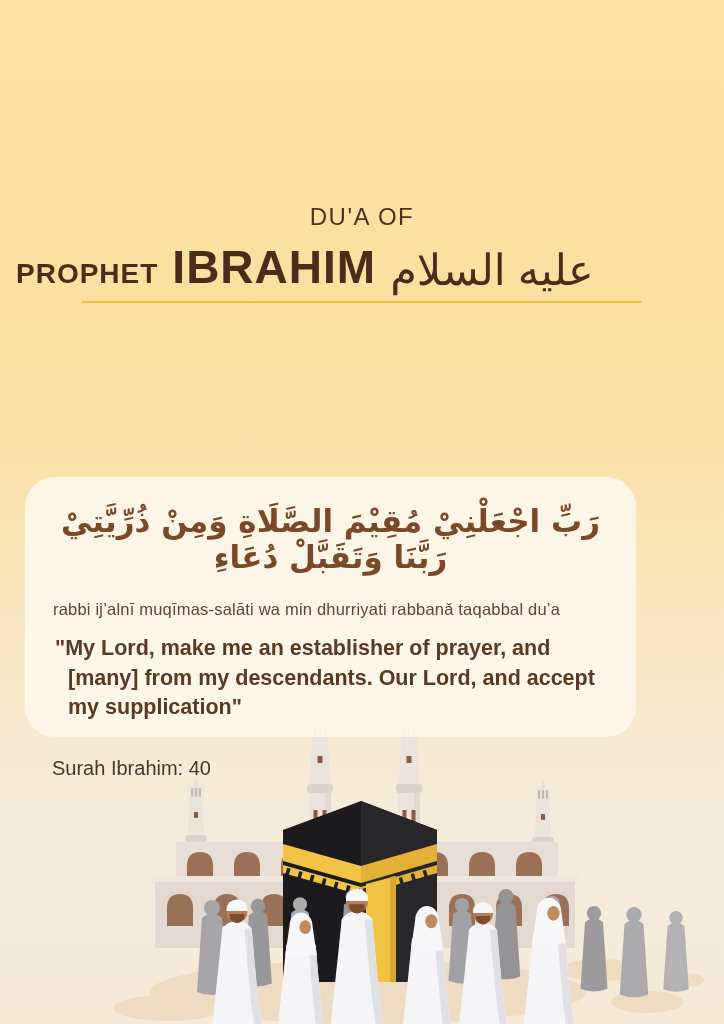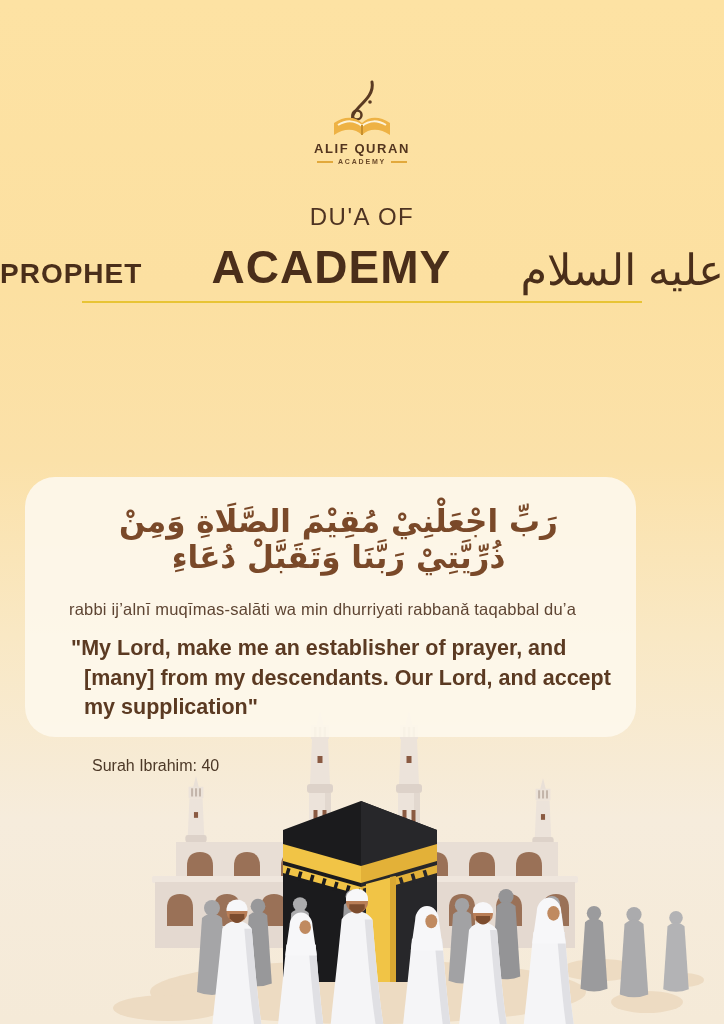--- a/index.html
+++ b/index.html
@@ -13,76 +13,56 @@
     background:linear-gradient(180deg,#fde2a3 0%,#fce0a1 28%,#fbe1a9 45%,#f9e8c4 62%,#f6ecdc 80%,#f5ead8 100%);
   }
   
   .logo { position:absolute; top:80px; left:0; right:0; display:flex; flex-direction:column; align-items:center; z-index:4; }
   .logo svg { display:block; }
   .brand-name { margin-top:3px; font-size:13px; font-weight:bold; letter-spacing:1.6px; color:#53351f; }
   .brand-sub { margin-top:2px; display:flex; align-items:center; gap:5px; font-size:7px; font-weight:bold; letter-spacing:1.8px; color:#6b4a2a; }
   .brand-sub .dash { width:16px; height:2px; background:#e2a93c; }
   
   .kicker { position:absolute; top:203px; left:0; right:0; text-align:center; font-size:24px; letter-spacing:1.5px; color:#4e3322; z-index:4; }
-  .title-row { position:absolute; top:240px; left:0; right:0; display:flex; justify-content:space-between; align-items:baseline; gap:14px; color:#4a2e1a; z-index:4; }
+  .title-row { position:absolute; top:240px; left:0; right:0; display:flex; justify-content:flex-start; align-items:baseline; gap:14px; color:#4a2e1a; z-index:4;padding-left:16px; }
   .t-prophet { font-size:28px; font-weight:bold; letter-spacing:1px; }
   .t-ibrahim { font-size:46px; font-weight:bold; letter-spacing:1px; }
   .t-arabic  { font-size:43px; font-family:Liberation Sans, sans-serif; font-weight:normal; position:relative; top:2px; }
   .title-underline { position:absolute; top:301px; left:82px; width:560px; height:2px; background:#e8c435; z-index:4; }
   
   .intro { position:absolute; top:332px; left:49px; width:648px; font-size:25px; line-height:1.31; color:#5b392a; z-index:4; }
   
   .card {
     position:absolute; top:477px; left:25px; width:611px; height:260px;
-    background:rgba(253,247,235,0.92); border-radius:30px; z-index:2;padding-left:16px;
+    background:rgba(253,247,235,0.92); border-radius:30px; z-index:2;
   }
   .arabic-verse {
     margin-top:26px; text-align:center; direction:rtl;
     font-family:"DejaVu Sans", sans-serif; font-size:31px; font-weight:bold;
     color:#7a4929; padding:0 30px;
   }
   .translit { margin:25px 16px 0 28px; font-size:16.5px; color:#5e4533; letter-spacing:0.2px; }
   .translation {
     margin:15px 20px 0 30px; font-size:21.5px; font-weight:bold; color:#5b3a22;
     line-height:1.38; text-indent:-13px; padding-left:13px;
   }
-  .reference { position:absolute; top:757px; left:52px; font-size:16px; color:#4c3827; z-index:3;margin-left:40px; }
+  .reference { position:absolute; top:757px; left:52px; font-size:20px; color:#4c3827; z-index:3; }
   
   .scene { position:absolute; left:0; bottom:0; width:724px; height:312px; z-index:1; }
 </style>
 </head>
 <body>
 
 <div class="poster">
 
-  <div class="logo">
-    <svg width="72" height="58" viewBox="0 0 72 58">
-      <g>
-        <path d="M46,2 C48,12 41,19 33,27 C27,33 25,37 27,41" stroke="#5a3a22" stroke-width="3" fill="none" stroke-linecap="round"></path>
-        <circle cx="31" cy="35" r="4.5" stroke="#5a3a22" stroke-width="2.5" fill="none"></circle>
-        <circle cx="44" cy="22" r="1.8" fill="#5a3a22"></circle>
-      </g>
-      <g>
-        <path d="M8,43 C18,36 29,36 36,43 C43,36 54,36 64,43 L64,55 C54,48 43,48 36,55 C29,48 18,48 8,55 Z" fill="#eeb244"></path>
-        <path d="M12,45 C20,40 29,40 36,46 C43,40 52,40 60,45" stroke="#fdf3d8" stroke-width="2" fill="none"></path>
-        <line x1="36" y1="45" x2="36" y2="55" stroke="#c78f2c" stroke-width="2"></line>
-      </g>
-    </svg>
-    <div class="brand-name">ALIF QURAN</div>
-    <div class="brand-sub">
-      <span class="dash"></span>
-      <span>ACADEMY</span>
-      <span class="dash"></span>
-    </div>
-  </div>
 
   <div class="kicker">DU'A OF</div>
   <div class="title-row">
     <span class="t-prophet">PROPHET</span>
-    <span class="t-ibrahim">ACADEMY</span>
+    <span class="t-ibrahim">IBRAHIM</span>
     <span class="t-arabic">عليه السلام</span>
   </div>
   <div class="title-underline"></div>
 
 
   <svg class="scene" viewBox="0 0 724 312">
     <defs>
       <g id="minaret">
         <polygon points="0,0 -4,16 4,16" fill="#e9e0d7"></polygon>
         <rect x="-9" y="13" width="18" height="14" fill="#ece3da"></rect>

